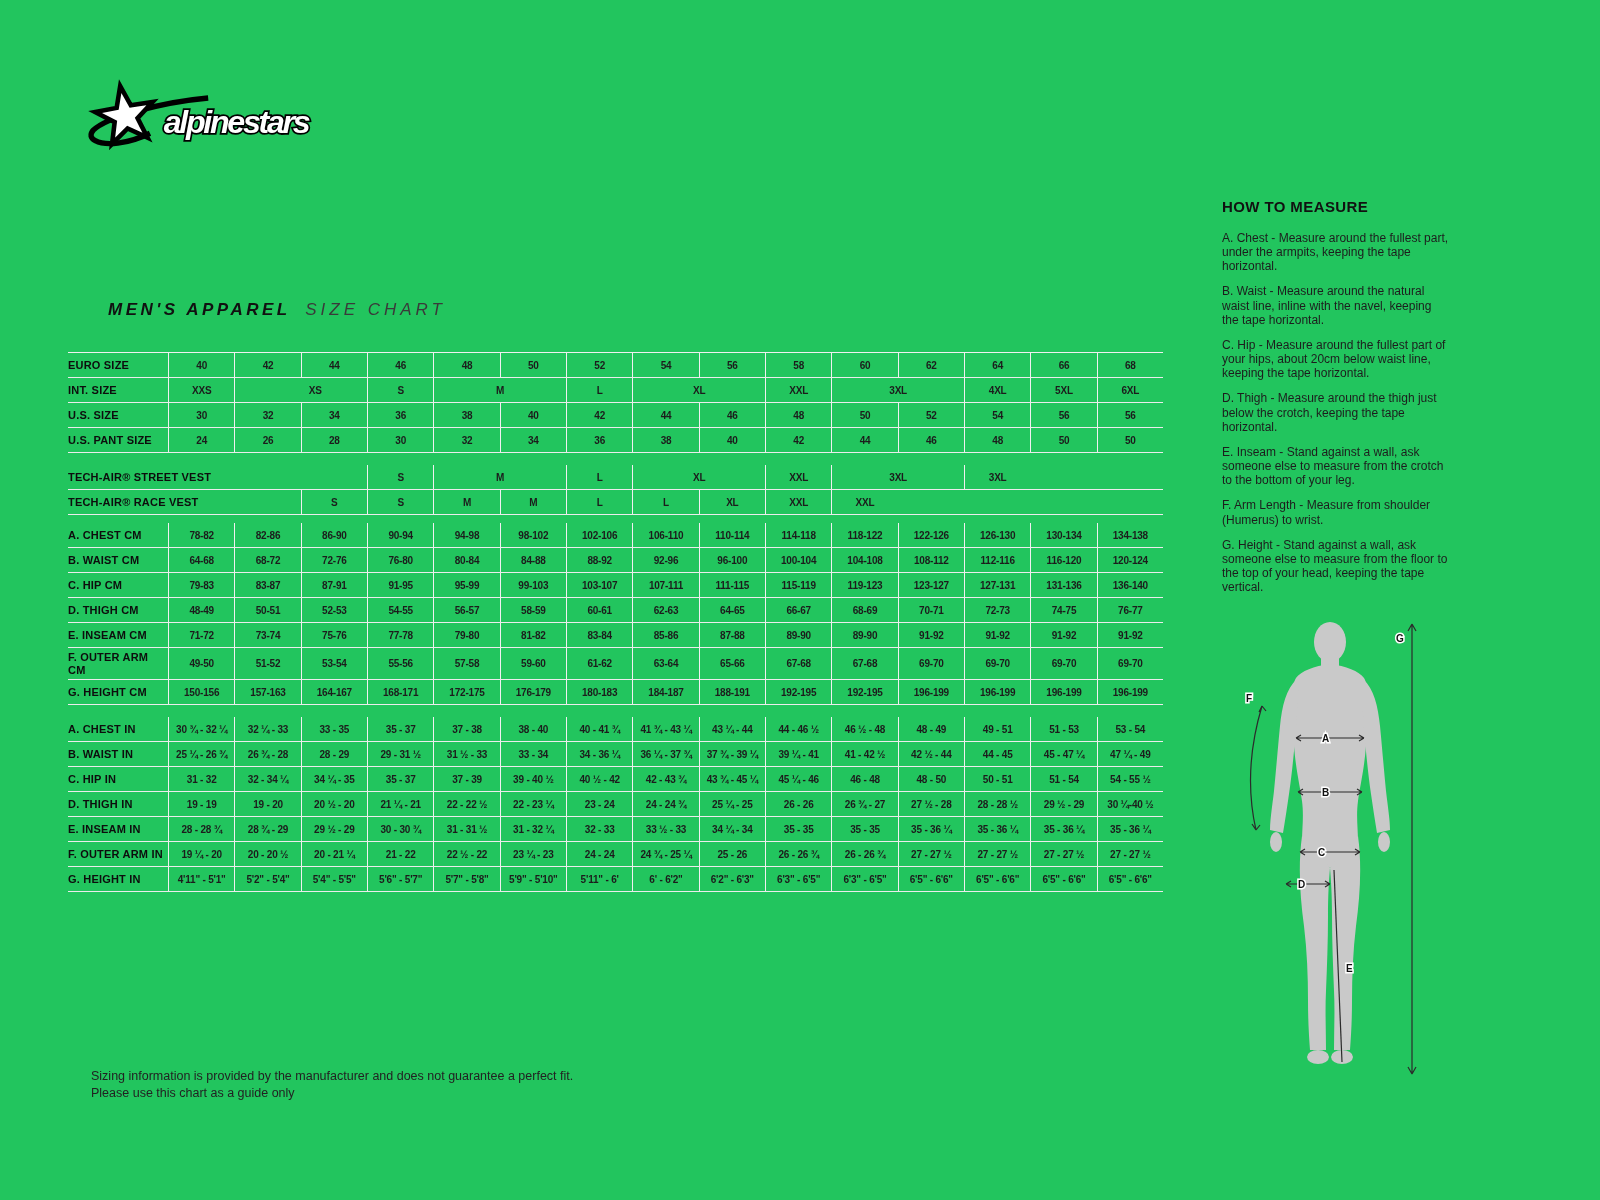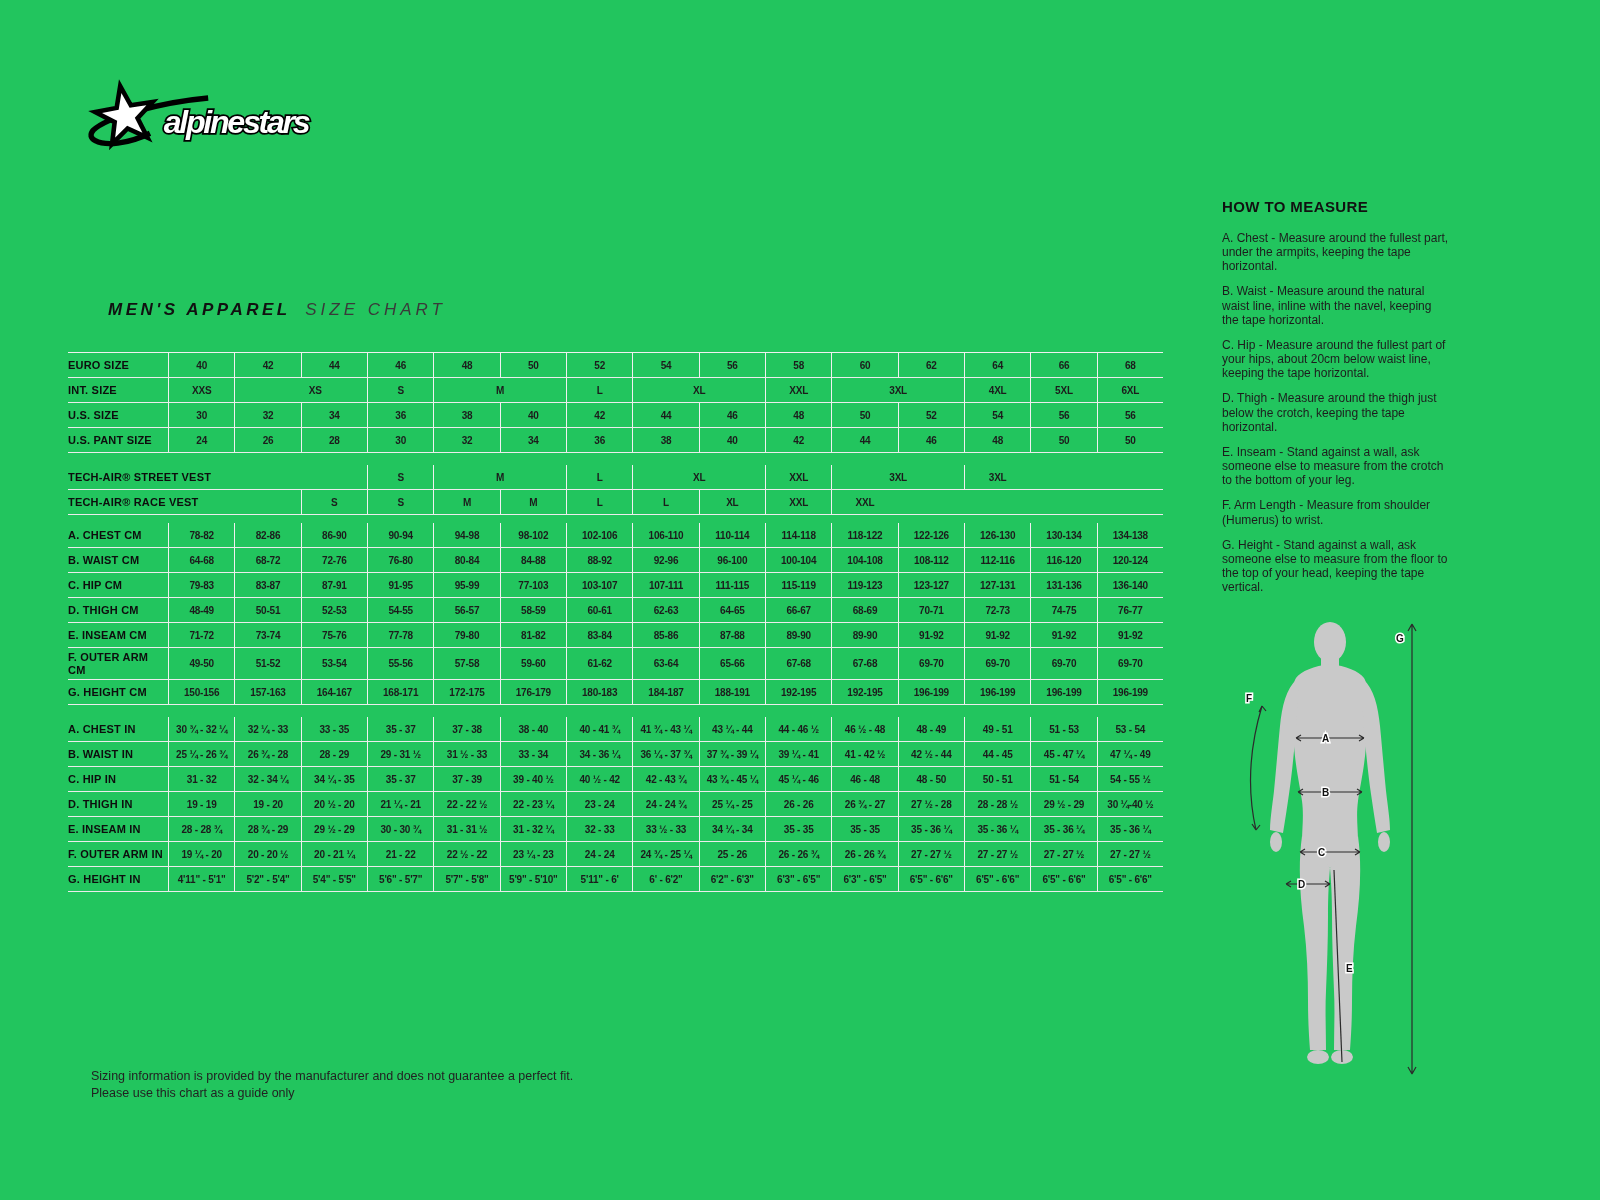--- a/index.html
+++ b/index.html
@@ -190,21 +190,21 @@
         <div class="tcell">116-120</div>
         <div class="tcell">120-124</div>
       </div>
       <div class="trow">
         <div class="rlabel">C. HIP CM</div>
         <div class="tcell">79-83</div>
         <div class="tcell">83-87</div>
         <div class="tcell">87-91</div>
         <div class="tcell">91-95</div>
         <div class="tcell">95-99</div>
-        <div class="tcell">77-103</div>
+        <div class="tcell">99-103</div>
         <div class="tcell">103-107</div>
         <div class="tcell">107-111</div>
         <div class="tcell">111-115</div>
         <div class="tcell">115-119</div>
         <div class="tcell">119-123</div>
         <div class="tcell">123-127</div>
         <div class="tcell">127-131</div>
         <div class="tcell">131-136</div>
         <div class="tcell">136-140</div>
       </div>

